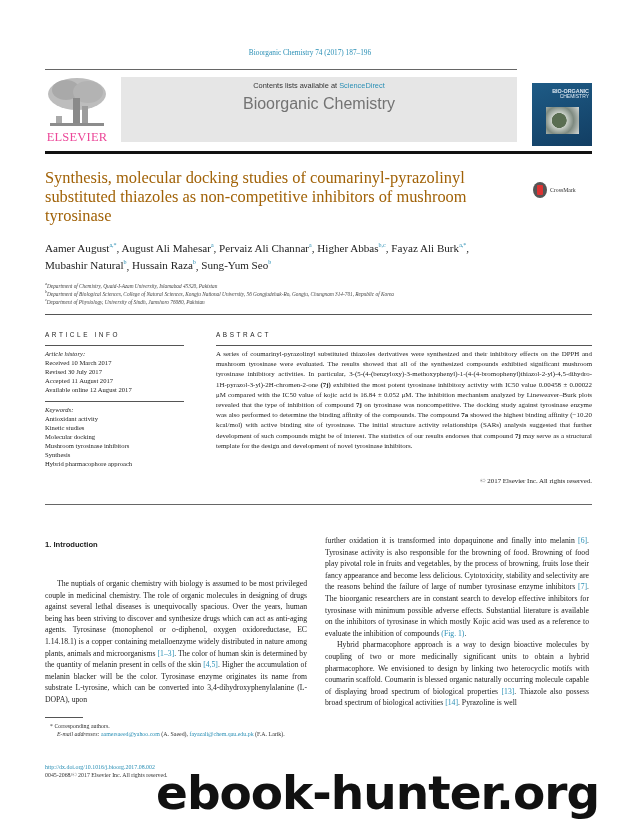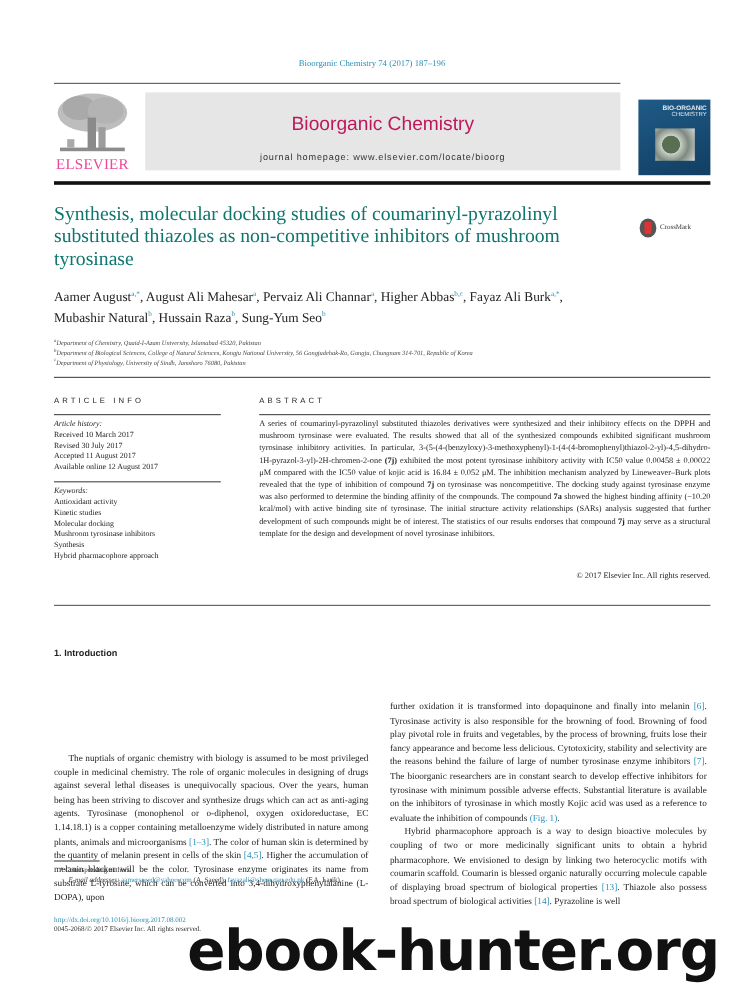--- a/index.html
+++ b/index.html
@@ -10,52 +10,52 @@
               font-size:7.3px; color:#2a8fb5; }
   .rule-top { position:absolute; top:69px; left:45px; width:472px; height:1px; background:#666; }
   .logo { position:absolute; top:75px; left:44px; width:66px; height:70px; }
   .logo .tree { position:absolute; left:2px; top:1px; width:62px; height:54px; }
   .logo .word { position:absolute; left:0; bottom:0; width:66px; text-align:center;
                 font-family:"Liberation Serif", serif; color:#ec4899; font-size:12.5px; letter-spacing:0.2px; }
   .banner { position:absolute; top:77px; left:121px; width:396px; height:65px; background:#e6e6e6; }
   .banner .contents { position:absolute; top:4px; width:100%; text-align:center;
                       font-family:"Liberation Sans", sans-serif; font-size:7.4px; color:#333; }
   .banner .jtitle { position:absolute; top:18px; width:100%; text-align:center;
-                    font-family:"Liberation Sans", sans-serif; font-size:16px; color:#be185d; }
+                    font-family:"Liberation Sans", sans-serif; font-size:16px; color:#737373; }
   .banner .homepage { position:absolute; top:49px; width:100%; text-align:center;
                       font-family:"Liberation Sans", sans-serif; font-size:7.6px; color:#333; letter-spacing:0.7px; }
   .cover { position:absolute; top:83px; left:532px; width:60px; height:63px;
            background:linear-gradient(160deg,#1e5b86,#123e63); }
   .cover .ct { position:absolute; top:6px; right:3px; text-align:right; color:#dfe9f3;
                font-family:"Liberation Sans", sans-serif; font-size:5px; line-height:5.4px; }
   .cover .ct .big { font-size:5.4px; font-weight:bold; }
   .cover .pic { position:absolute; top:24px; left:14px; width:33px; height:27px;
                 background:radial-gradient(circle at 40% 50%, #5a6e52 0 30%, #c9d0c8 32%, #7e8a80 60%, #d5d8d6 100%); }
   .rule-thick { position:absolute; top:151px; left:45px; width:547px; height:3px; background:#111; }
-  .title { position:absolute; top:168px; left:45px; width:440px; font-size:16.4px; line-height:19.2px; color:#0f766e; }
+  .title { position:absolute; top:168px; left:45px; width:440px; font-size:16.4px; line-height:19.2px; color:#a16207; }
   .crossmark { position:absolute; top:182px; left:533px; display:flex; align-items:center; }
   .crossmark .cm-icon { width:14px; height:16px; border-radius:50%; background:#555; position:relative; }
   .crossmark .cm-icon::after { content:""; position:absolute; left:4px; top:3px; width:6px; height:10px; background:#d33; border-radius:1px; }
   .crossmark .cm-label { font-size:5.8px; margin-left:3px; color:#333; }
   .authors { position:absolute; top:238px; left:45px; width:550px; font-size:11.1px; line-height:15px; color:#222; }
   .authors sup { font-size:6px; color:#2a8fb5; vertical-align:super; }
   .affil { position:absolute; left:45px; width:560px; font-style:italic; font-size:5.3px; color:#444; }
   .affil sup { font-size:4px; }
   .rule-mid { position:absolute; top:314px; left:45px; width:547px; height:1px; background:#555; }
   .sec-head { position:absolute; top:331px; font-family:"Liberation Sans", sans-serif; font-size:6.4px; letter-spacing:2.6px; color:#222; }
   .info-rule { position:absolute; left:45px; width:139px; height:1px; background:#555; }
   .abs-rule { position:absolute; left:216px; width:376px; height:1px; background:#555; }
   .info { position:absolute; left:45px; width:140px; font-size:6.6px; line-height:9px; color:#222; }
   .info .lbl { font-style:italic; }
   .abstract { position:absolute; top:349px; left:216px; width:376px; font-size:6.9px; line-height:10.2px;
               text-align:justify; color:#222; }
   .abstract b { font-weight:bold; }
   .copyright { position:absolute; top:477px; left:216px; width:376px; text-align:right; font-size:6.9px; color:#222; }
   .rule-bottom { position:absolute; top:504px; left:45px; width:547px; height:1px; background:#666; }
-  .col { position:absolute; font-size:7.7px; line-height:11.6px; text-align:justify; color:#222;margin-top:48px; }
+  .col { position:absolute; font-size:7.7px; line-height:11.6px; text-align:justify; color:#222; }
   .col p { margin:0; text-indent:12px; }
   .col p.noindent { text-indent:0; }
   .sect-title { position:absolute; top:540px; left:45px; font-family:"Liberation Sans", sans-serif;
                 font-weight:bold; font-size:7.6px; color:#222; }
   .fn-rule { position:absolute; top:717px; left:45px; width:38px; height:1px; background:#555; }
   .footnote { position:absolute; top:722px; left:45px; width:262px; font-size:5.9px; line-height:8.4px; color:#333; }
   .footnote .em { font-style:italic; }
   .doi { position:absolute; top:763px; left:45px; font-size:5.9px; line-height:8.4px; color:#333; }
   .watermark { position:absolute; top:768px; left:156px; font-family:"DejaVu Sans", sans-serif; font-weight:bold;
                font-size:47px; letter-spacing:-1px; color:#111; line-height:50px; }
@@ -75,22 +75,24 @@
     <ellipse cx="42" cy="16" rx="15" ry="11" fill="#b3b3b3"></ellipse>
     <rect x="27" y="22" width="7" height="26" fill="#8a8a8a"></rect>
     <rect x="36" y="30" width="6" height="18" fill="#9d9d9d"></rect>
     <rect x="4" y="47" width="54" height="3" fill="#8c8c8c"></rect>
     <rect x="10" y="40" width="6" height="7" fill="#aaa"></rect>
   </svg>
   <div class="word">ELSEVIER</div>
 </div>
 
 <div class="banner">
+  <div class="contents">
+    <span>Contents lists available at </span><span class="link">ScienceDirect</span>
+  </div>
   <div class="jtitle">Bioorganic Chemistry</div>
-  <div class="homepage">journal homepage: www.elsevier.com/locate/bioorg</div>
 </div>
 
 <div class="cover">
   <div class="ct">
     <div class="big">BIO-ORGANIC</div>
     <div>CHEMISTRY</div>
   </div>
   <div class="pic"></div>
 </div>
 

